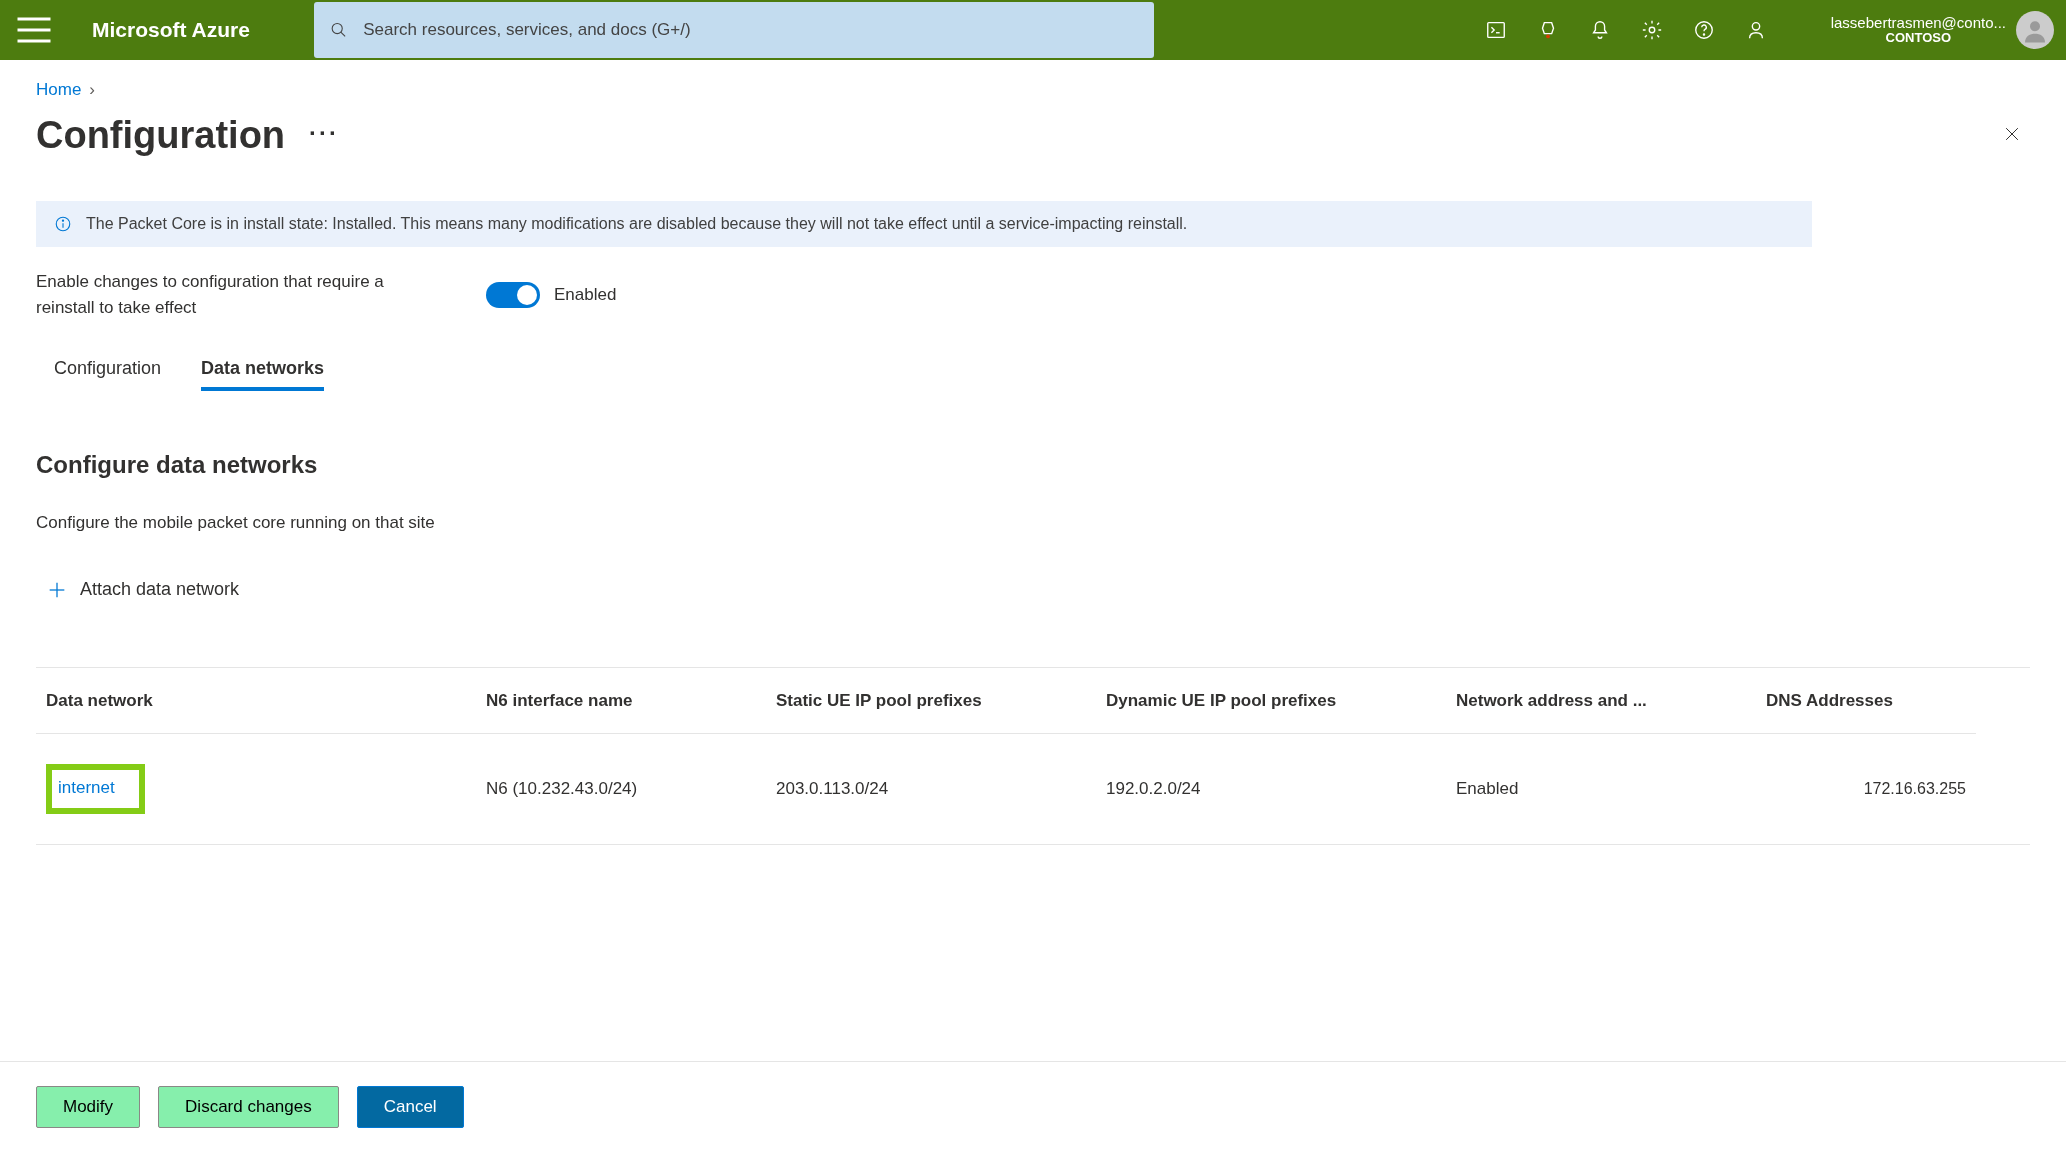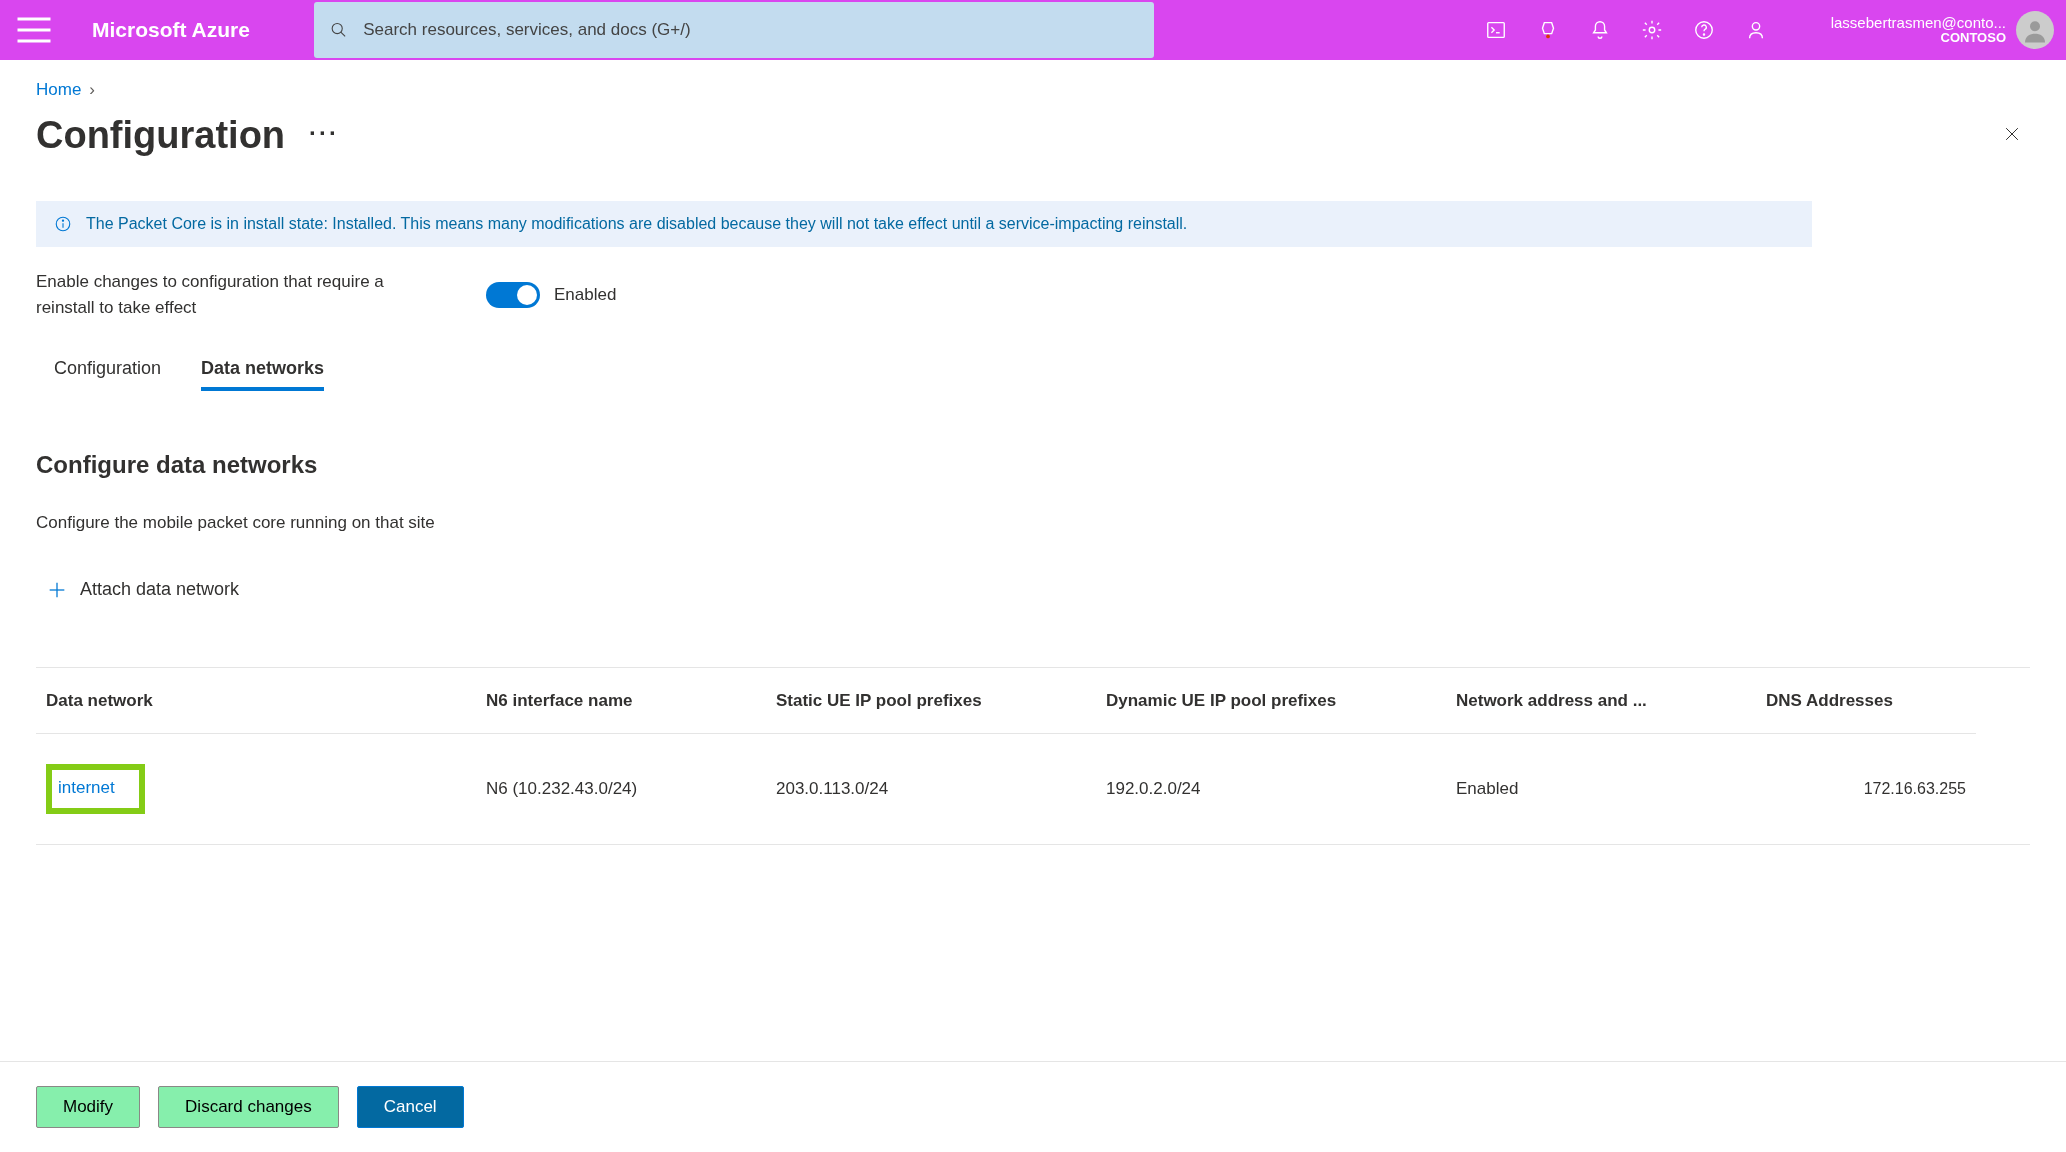--- a/index.html
+++ b/index.html
@@ -1,52 +1,52 @@
 <!DOCTYPE html>
 <html><head>
 <meta charset="utf-8">
 <style>
   * { box-sizing: border-box; }
   html, body { margin: 0; padding: 0; font-family: "Segoe UI", -apple-system, BlinkMacSystemFont, sans-serif; font-size: 14px; color: #323130; background: #fff; }
   body { width: 2066px; height: 1152px; overflow: hidden; position: relative; }
 
   
-  .topbar { background: #d946ef; height: 60px; display: flex; align-items: center; padding: 0 12px; color: #fff; }
+  .topbar { background: #4d7c0f; height: 60px; display: flex; align-items: center; padding: 0 12px; color: #fff; }
   .hamburger { width: 44px; height: 44px; display: flex; align-items: center; justify-content: center; cursor: pointer; }
   .brand { font-size: 21px; font-weight: 600; margin-left: 36px; margin-right: 64px; cursor: pointer; }
   .searchbox { flex: 0 0 840px; background: #c3dcef; height: 56px; border-radius: 3px; display: flex; align-items: center; padding: 0 16px; }
   .searchbox svg { width: 18px; height: 18px; margin-right: 14px; fill: none; stroke: #444; stroke-width: 1.5; }
   .searchbox input { background: transparent; border: none; outline: none; color: #444; font-size: 17px; width: 100%; }
   .searchbox input::placeholder { color: #444; }
   .topbar-spacer { flex: 1; }
   .topbar-icons { display: flex; align-items: center; gap: 0px; }
   .topbar-icon { width: 52px; height: 60px; display: flex; align-items: center; justify-content: center; cursor: pointer; }
   .topbar-icon svg { width: 22px; height: 22px; stroke: #fff; fill: none; stroke-width: 1.5; }
   .account { display: flex; align-items: center; gap: 10px; margin-left: 10px; cursor: pointer; }
-  .account-text { text-align: right; line-height: 1.15; margin-left: 39px; }
+  .account-text { text-align: center; line-height: 1.15; margin-left: 39px; }
   .account-email { font-size: 15px; }
   .account-tenant { font-size: 13px; font-weight: 600; }
   .avatar { width: 38px; height: 38px; border-radius: 50%; background: #ccc; display: flex; align-items: center; justify-content: center; }
   .avatar svg { width: 30px; height: 30px; fill: #9a9a9a; stroke:none; }
 
   .content { padding: 20px 36px 0 36px; }
 
   .breadcrumb { font-size: 17px; margin-bottom: 14px; display: flex; align-items: center; gap: 8px; }
   .breadcrumb a { color: #0078d4; text-decoration: none; cursor: pointer; }
   .breadcrumb .chev { color: #605e5c; }
 
   .title-row { display: flex; align-items: center; justify-content: space-between; margin-bottom: 44px; }
   .title-row h1 { font-size: 38px; font-weight: 600; margin: 0; display: flex; align-items: center; gap: 24px; }
   .ellipsis { font-size: 24px; letter-spacing: 2px; color: #323130; cursor: pointer; padding-bottom:6px; }
   .close-btn { cursor: pointer; padding: 8px; }
   .close-btn svg { width: 20px; height: 20px; stroke: #323130; stroke-width: 1.2; }
 
   .info-banner { background: #eaf1fb; border: none; padding: 14px 18px; display: flex; align-items: center; gap: 14px; margin-bottom: 22px; width: 1776px; }
   .info-banner svg { width: 18px; height: 18px; stroke: #0078d4; fill: none; stroke-width: 1.5; flex-shrink: 0; }
-  .info-banner span { font-size: 16px; color: #0369a1; }
+  .info-banner span { font-size: 16px; color: #404040; }
 
   .toggle-row { display: flex; align-items: center; gap: 50px; margin-bottom: 30px; }
   .toggle-label { font-size: 17px; max-width: 400px; line-height: 1.5; }
   .toggle-group { display: flex; align-items: center; gap: 14px; }
   .toggle { width: 54px; height: 26px; border-radius: 13px; background: #0078d4; position: relative; cursor: pointer; }
   .toggle .knob { position: absolute; right: 3px; top: 3px; width: 20px; height: 20px; border-radius: 50%; background: #fff; }
   .toggle-text { font-size: 17px; }
 
   .tabs { display: flex; gap: 40px; border-bottom: none; margin-bottom: 60px; padding-left: 18px; }
   .tab { font-size: 18px; padding: 8px 0; cursor: pointer; border-bottom: 4px solid transparent; }

